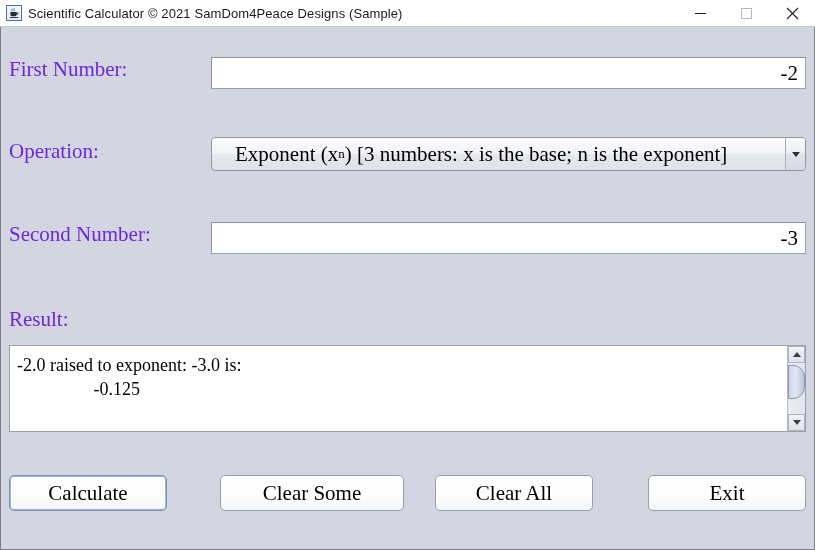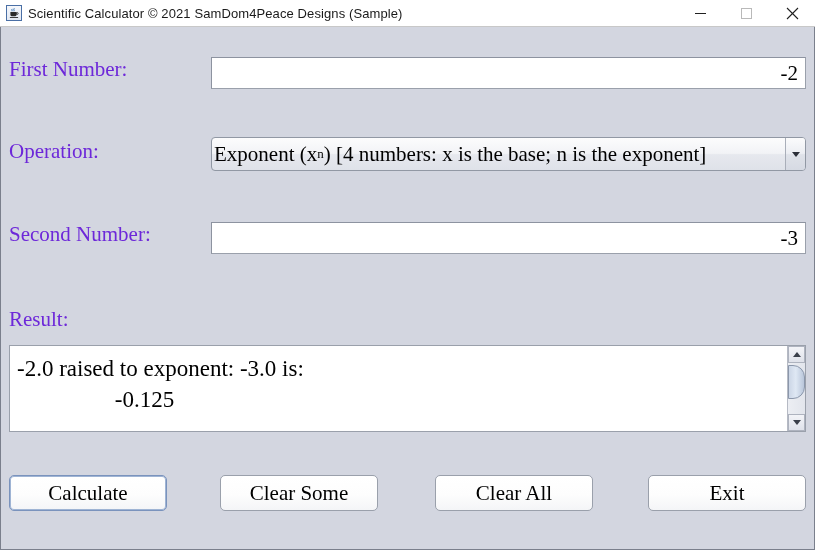--- a/index.html
+++ b/index.html
@@ -127,21 +127,21 @@
     border-radius: 4px;
     background: linear-gradient(#fcfcfd 0%, #f2f3f6 48%, #e6e8ee 52%, #dfe2e9 100%);
     display: flex;
     align-items: stretch;
     overflow: hidden;
   }
   .combo-text {
     flex: 1 1 auto;
     display: flex;
     align-items: center;
-    padding-left: 2px;
+    padding-left: 23px;
     font-family: "Liberation Serif", serif;
     font-size: 21px;
     color: #000000;
     white-space: nowrap;
     overflow: hidden;
   }
   .combo-text sup {
     font-size: 13px;
     vertical-align: super;
     line-height: 0;
@@ -168,21 +168,21 @@
     position: absolute;
     box-sizing: border-box;
     border: 1px solid #9aa0ab;
     background: #ffffff;
     display: flex;
   }
   .textarea-body {
     flex: 1 1 auto;
     padding: 7px 6px 0 7px;
     font-family: "Liberation Serif", serif;
-    font-size: 23px;
+    font-size: 18px;
     color: #000000;
     line-height: 1.35;
     white-space: pre;
     overflow: hidden;
   }
 
   .scrollbar {
     width: 17px;
     flex: 0 0 17px;
     border-left: 1px solid #b6bac4;
@@ -286,21 +286,21 @@
   <div class="content">
 
     <div class="field-label" style="left:8px; top:32px;">First Number:</div>
     <div class="textfield" style="left:210px; top:30px; width:595px; height:32px;" placeholder="">-2</div>
 
     <div class="field-label" style="left:8px; top:114px;">Operation:</div>
     <div class="combobox" style="left:210px; top:110px; width:595px; height:34px;">
       <div class="combo-text">
         <span>Exponent (x</span>
           <sup>n</sup>
-          <span>) [4 numbers: x is the base; n is the exponent]</span>
+          <span>) [3 numbers: x is the base; n is the exponent]</span>
       </div>
       <div class="combo-arrow">
         <span class="tri"></span>
       </div>
     </div>
 
     <div class="field-label" style="left:8px; top:197px;">Second Number:</div>
     <div class="textfield" style="left:210px; top:195px; width:595px; height:32px;" placeholder="">-3</div>
 
     <div class="field-label" style="left:8px; top:282px;">Result:</div>
@@ -315,18 +315,18 @@
         <div class="sb-track">
           <div class="sb-thumb"></div>
         </div>
         <div class="sb-btn">
             <span class="tri-down"></span>
           </div>
       </div>
     </div>
 
     <div class="btn default-btn" style="left:8px; top:448px; width:158px; height:36px;">Calculate</div>
-    <div class="btn" style="left:219px; top:448px; width:158px; height:36px;">Clear Some</div>
+    <div class="btn" style="left:219px; top:448px; width:184px; height:36px;">Clear Some</div>
     <div class="btn" style="left:647px; top:448px; width:158px; height:36px;">Exit</div>
     <div class="btn" style="left:434px; top:448px; width:158px; height:36px;">Clear All</div>
 
   </div>
 </div>
 
 </body></html>

